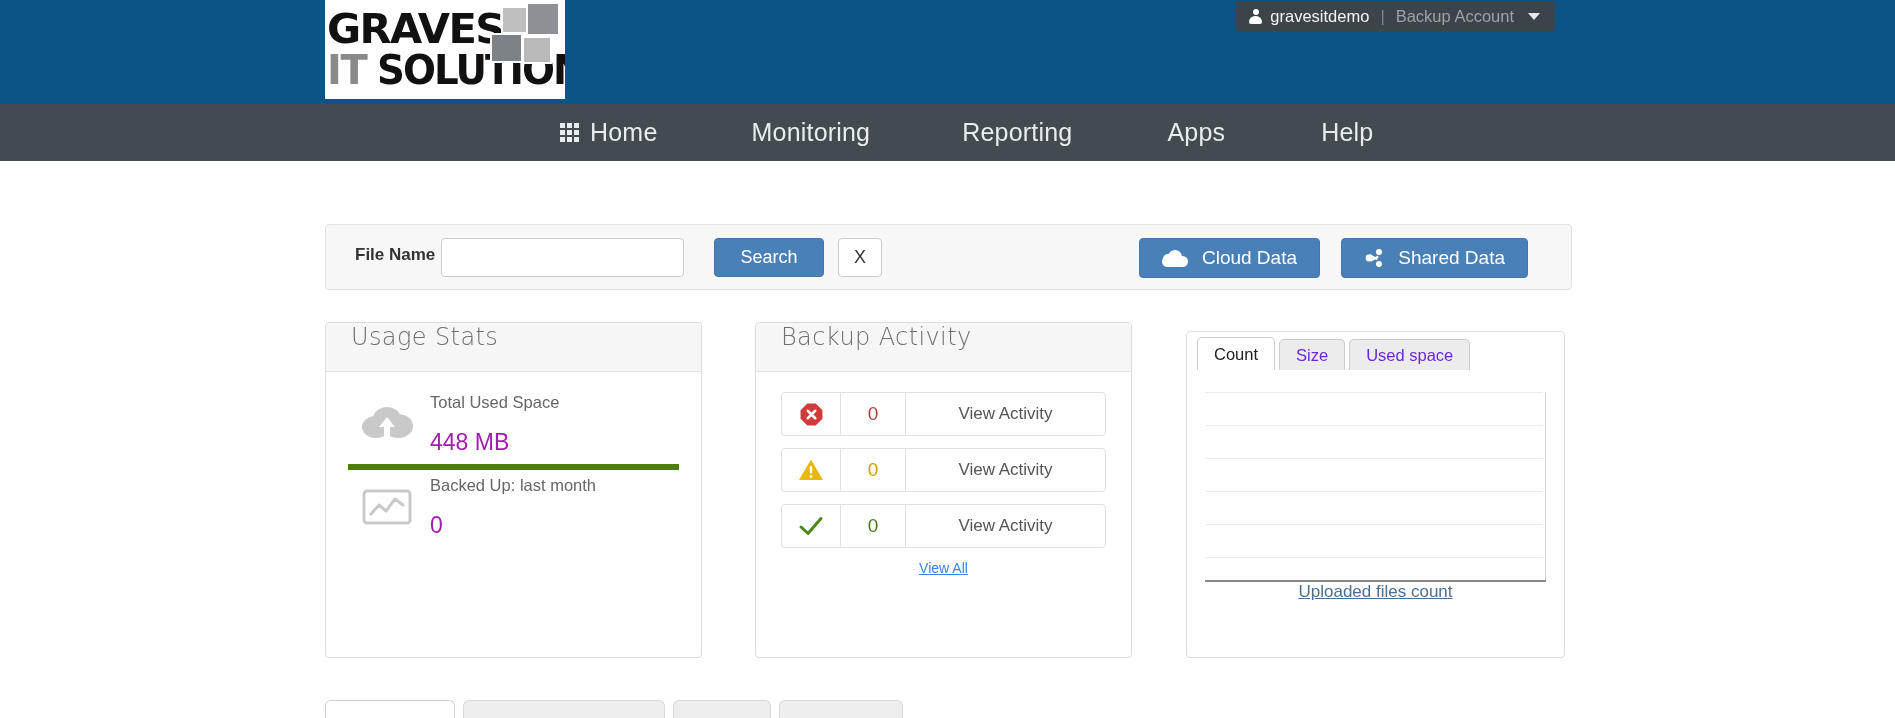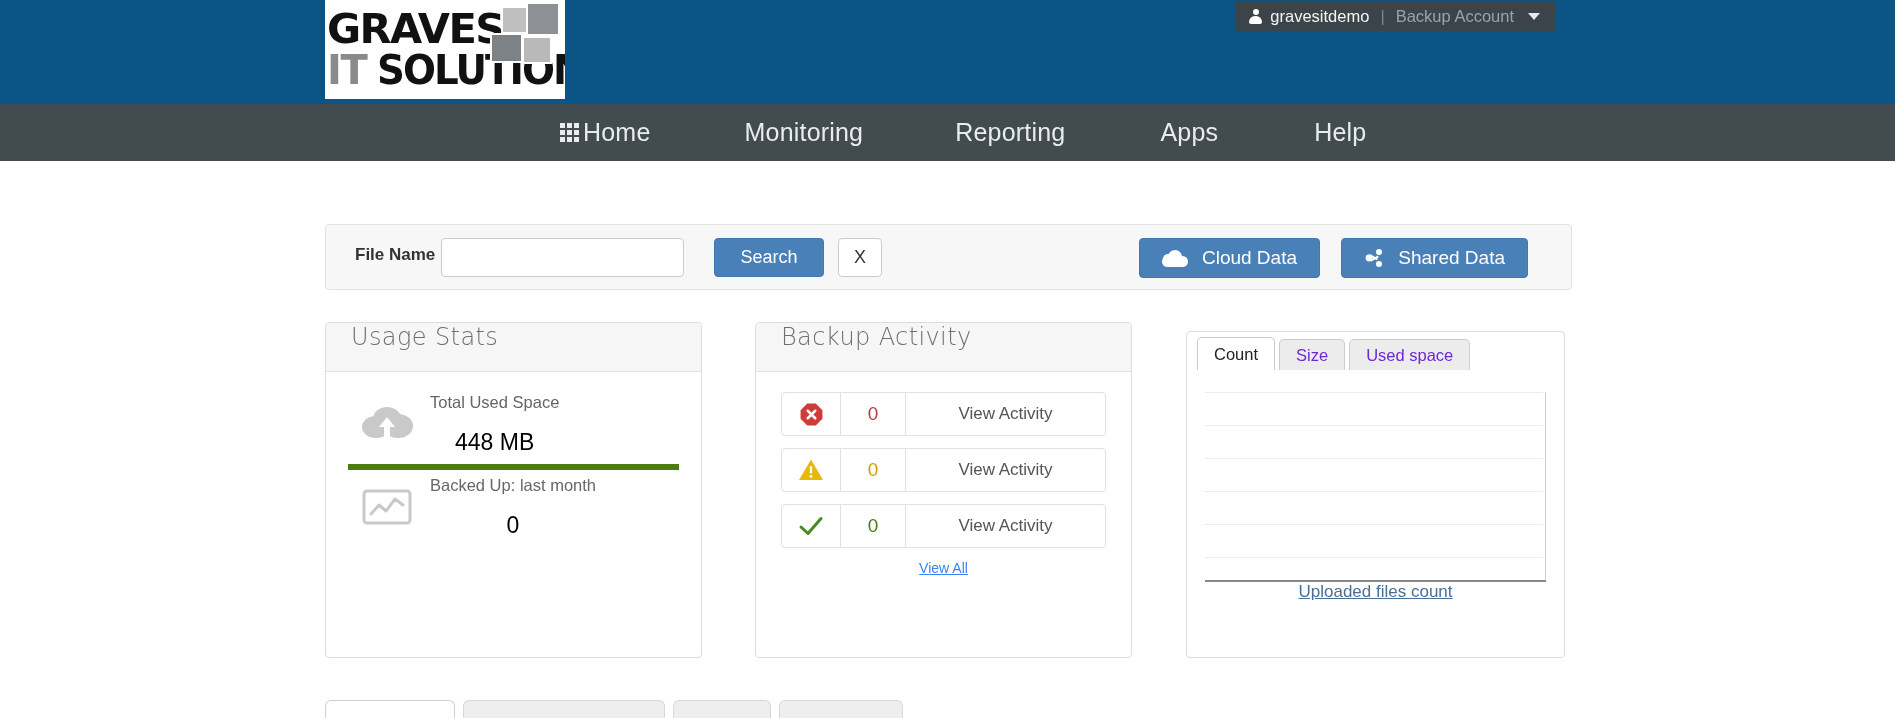--- a/index.html
+++ b/index.html
@@ -57,21 +57,21 @@
   .person-ico{display:inline-block;width:13px;height:15px;position:relative;}
   .person-ico:before{content:"";position:absolute;left:3.5px;top:0;width:6px;height:6px;border-radius:50%;background:#fff;}
   .person-ico:after{content:"";position:absolute;left:0;top:7.5px;width:13px;height:7.5px;border-radius:6px 6px 2px 2px;background:#fff;}
   .caret-dn{width:0;height:0;border-left:6px solid transparent;border-right:6px solid transparent;border-top:7px solid #e6e8e9;margin-left:6px;}
 
   
   .navbar{position:absolute;left:0;top:104px;width:1895px;height:57px;background:#424b4f;}
   .nav-items{position:absolute;left:560px;top:0;height:57px;display:flex;align-items:center;}
   .nav-item{
     color:#e9ecee;font-size:25px;font-weight:300;cursor:pointer;white-space:nowrap;
-    display:flex;align-items:center;gap:4px;letter-spacing:0.2px;
+    display:flex;align-items:center;gap:11px;letter-spacing:0.2px;
   }
   .nav-gap-1{margin-right:94px;}
   .nav-gap-2{margin-right:92px;}
   .nav-gap-3{margin-right:95px;}
   .nav-gap-4{margin-right:96px;}
   .grid-ico{display:grid;grid-template-columns:repeat(3,5px);grid-template-rows:repeat(3,5px);gap:2px;}
   .grid-ico i{display:block;width:5px;height:5px;background:#e9ecee;}
 
   
   .searchbar{
@@ -121,27 +121,26 @@
   .panel-title{
     font-family:"DejaVu Sans", sans-serif;font-weight:300;
     font-size:24px;color:#6f6f6f;letter-spacing:0.4px;
   }
 
   
   .panel-usage{left:325px;top:322px;width:377px;height:336px;}
   .stat-row{
     position:relative;display:flex;align-items:center;height:80px;margin:0 22px;
     box-sizing:border-box;
-    text-align:center;
   }
   .stat-row + .stat-row{border-top:6px solid #4d7c0f;}
   .stat-icon{width:78px;display:flex;align-items:center;justify-content:center;flex:0 0 78px;}
   .stat-text{padding-left:4px;}
   .stat-label{font-size:16.5px;color:#666;line-height:21px;}
-  .stat-value{font-size:23px;color:#000000;line-height:28px;margin-top:15px;}
+  .stat-value{font-size:23px;color:#a21caf;line-height:28px;margin-top:15px;}
   .stats-body{padding-top:12px;}
 
   
   .panel-activity{left:755px;top:322px;width:377px;height:336px;}
   .act-body{padding:20px 25px 0 25px;}
   .act-row{
     display:flex;height:44px;border:1px solid #e1e1e1;border-radius:4px;
     box-sizing:border-box;margin-bottom:12px;overflow:hidden;background:#fff;
   }
   .act-ico-cell{width:58px;display:flex;align-items:center;justify-content:center;border-right:1px solid #e1e1e1;flex:0 0 58px;}

